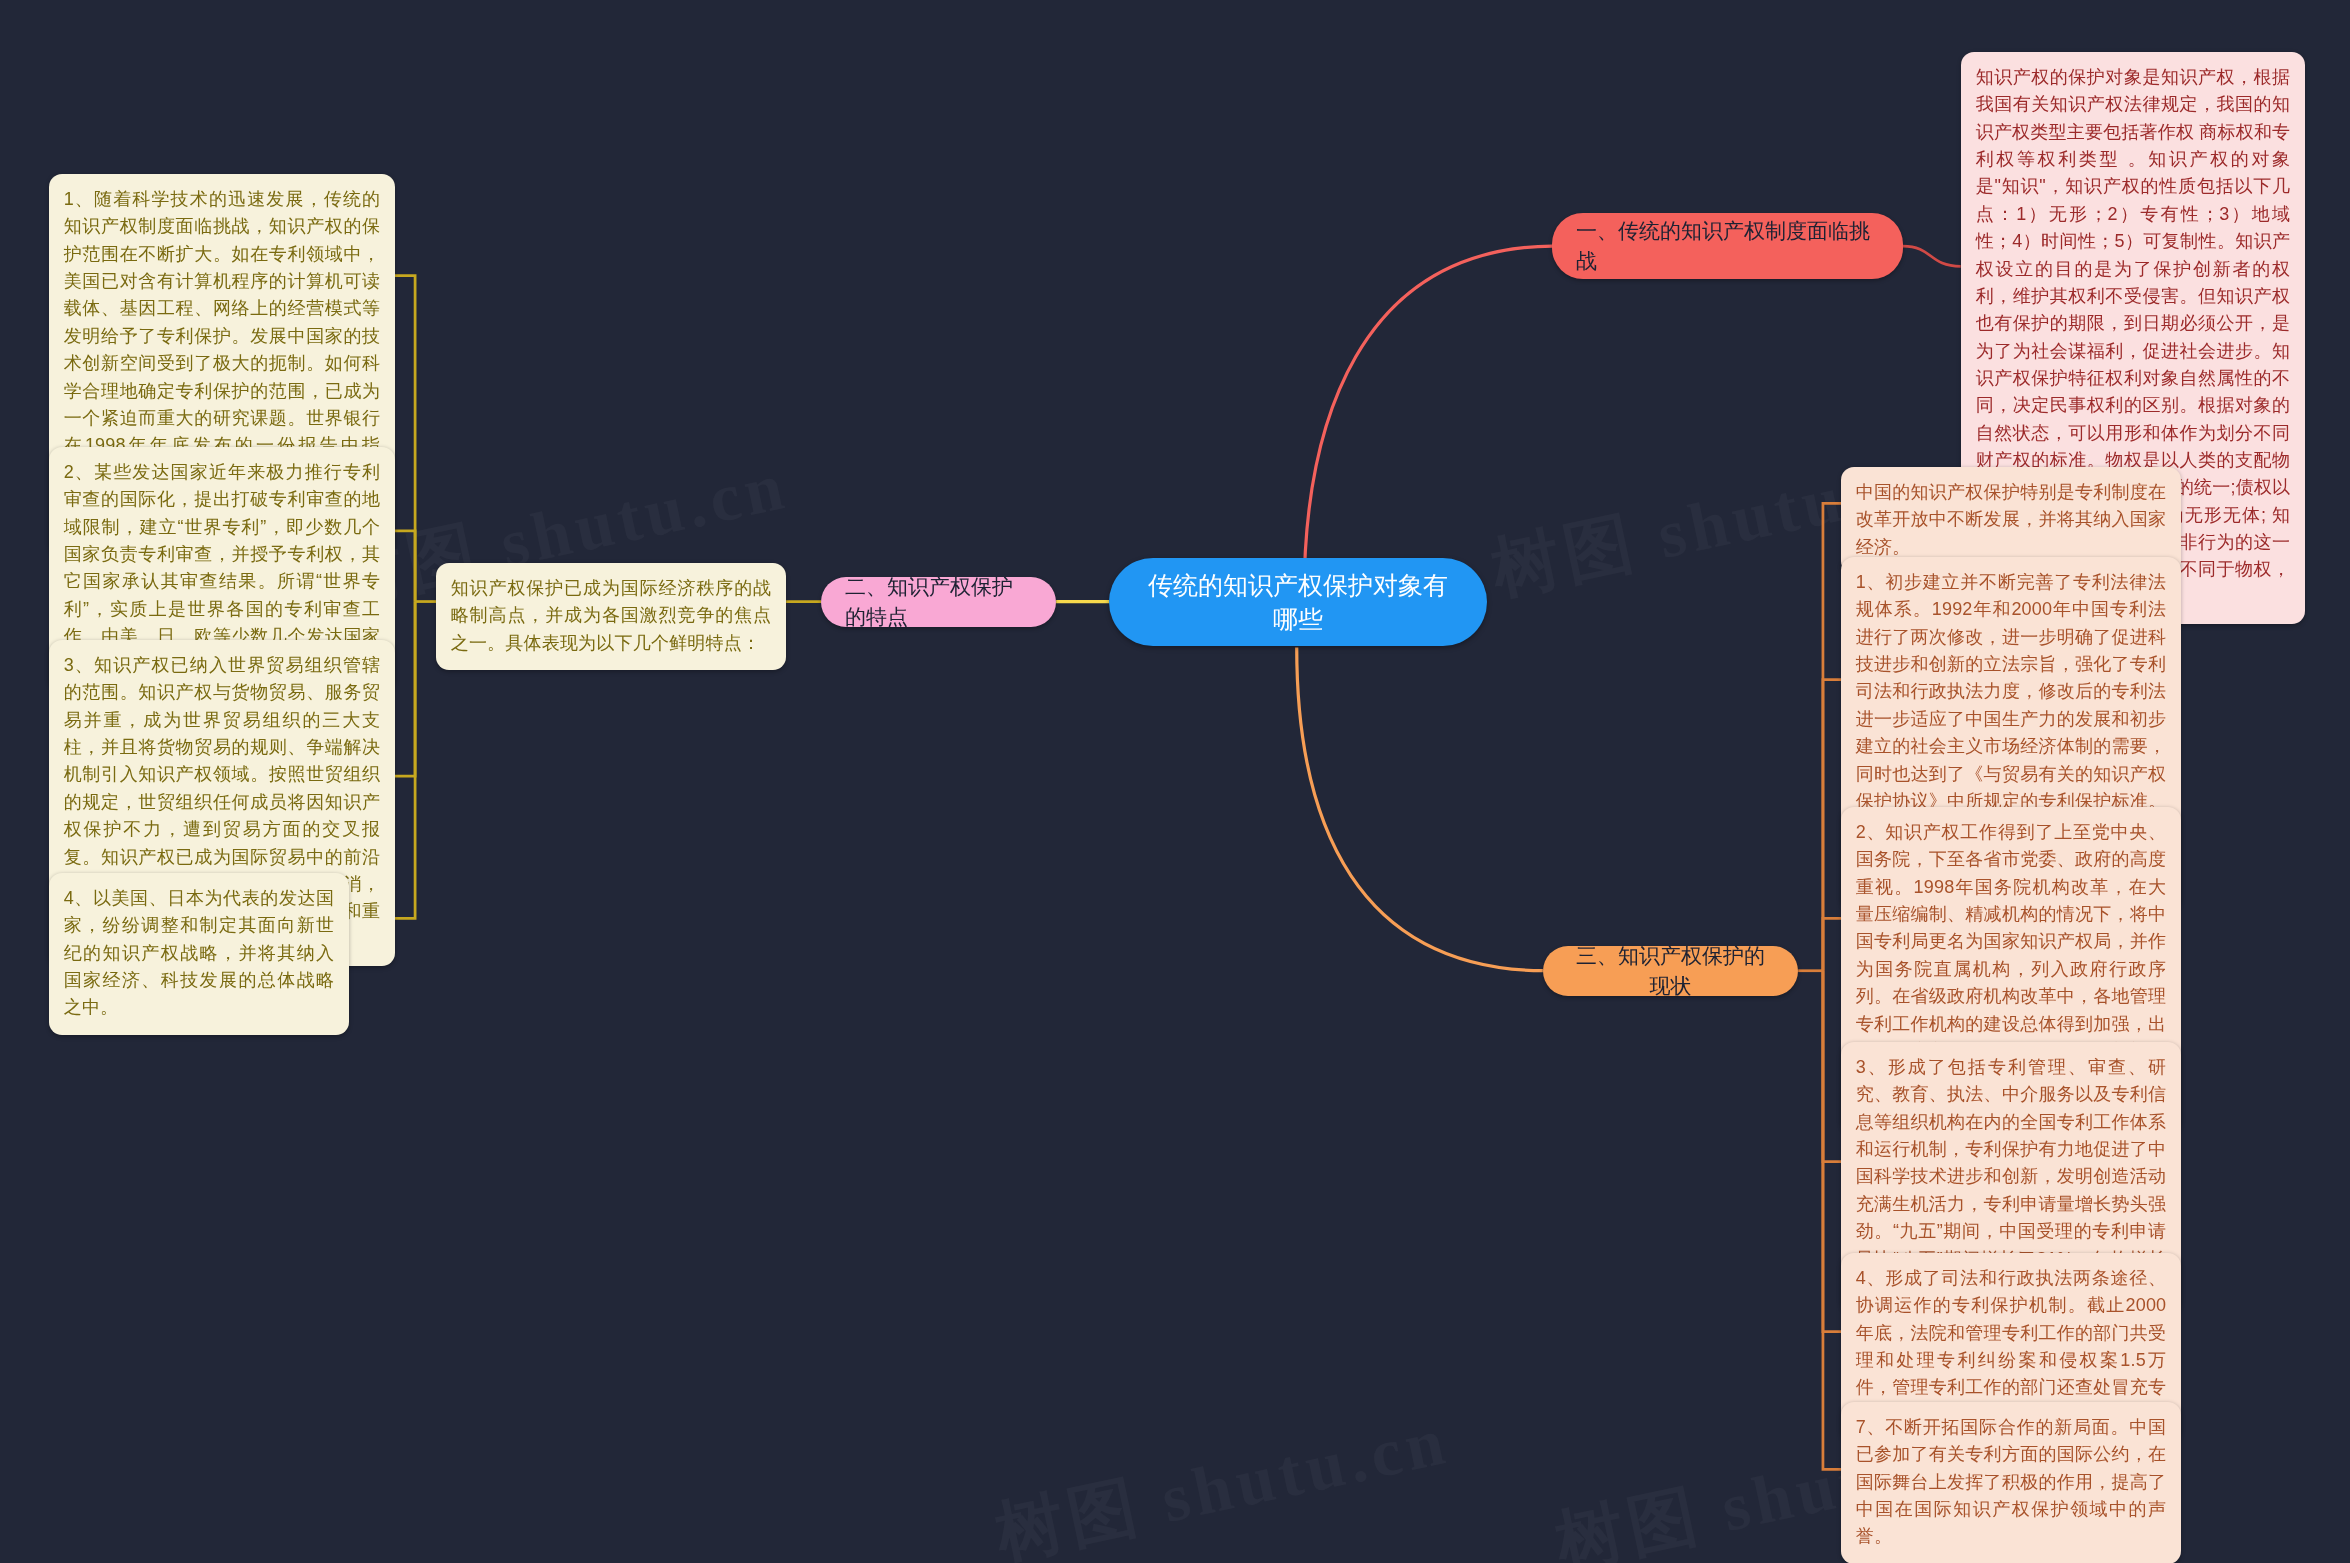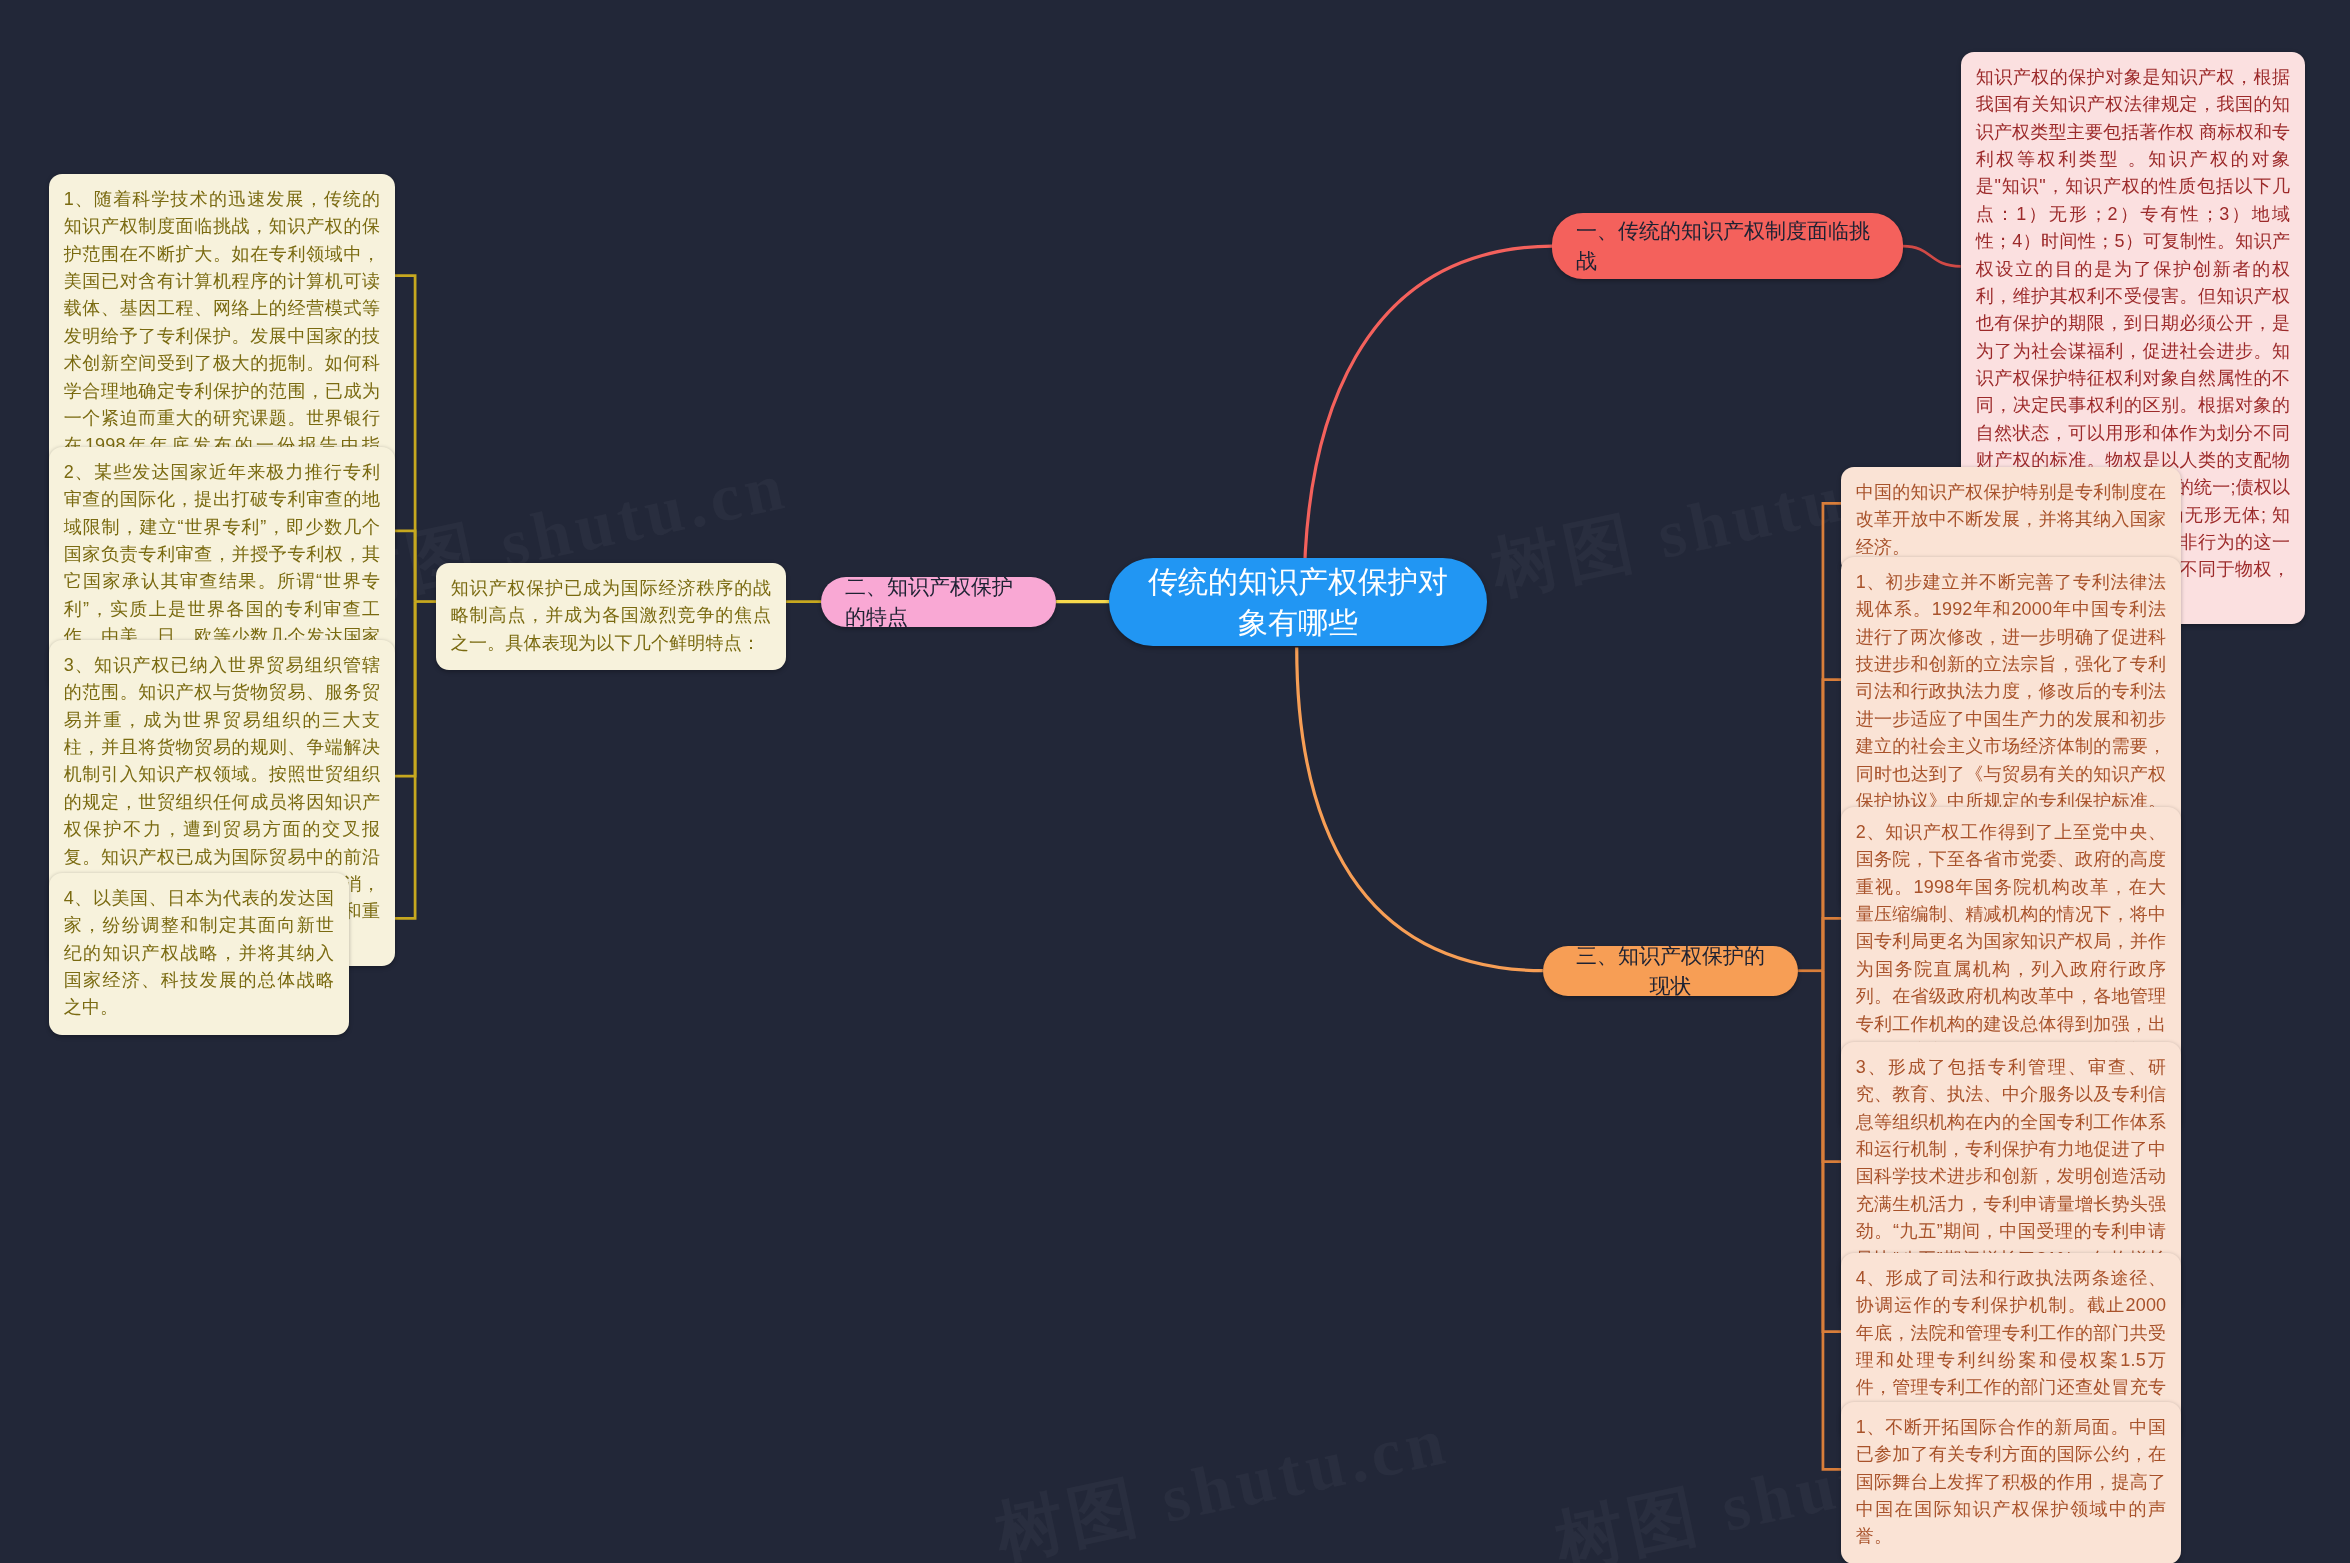--- a/index.html
+++ b/index.html
@@ -36,21 +36,21 @@
   }
   .node {
     position: absolute;
     box-sizing: border-box;
   }
   
   .root-node {
     background: #2196f3;
     color: #ffffff;
     border-radius: 57px;
-    font-size: 30px;
+    font-size: 25px;
     line-height: 1.38;
     text-align: center;
     display: flex;
     align-items: center;
     justify-content: center;
     padding: 13px 31px;
     box-shadow: 0 1.8px 5.5px rgba(0,0,0,0.35);
   }
   
   .branch-node {
@@ -149,16 +149,16 @@
   <div class="node leaf leaf-peach" style="left:1841px; top:467px; width:340px;">中国的知识产权保护特别是专利制度在改革开放中不断发展，并将其纳入国家经济。</div>
 
   <div class="node leaf leaf-peach" style="left:1841px; top:557px; width:340px;">1、初步建立并不断完善了专利法律法规体系。1992年和2000年中国专利法进行了两次修改，进一步明确了促进科技进步和创新的立法宗旨，强化了专利司法和行政执法力度，修改后的专利法进一步适应了中国生产力的发展和初步建立的社会主义市场经济体制的需要，同时也达到了《与贸易有关的知识产权保护协议》中所规定的专利保护标准。各省、自治区、直辖市结合本地实际制定了一系列有关专利保护、专利管理等方面的地方性法规。</div>
 
   <div class="node leaf leaf-peach" style="left:1841px; top:807px; width:340px;">2、知识产权工作得到了上至党中央、国务院，下至各省市党委、政府的高度重视。1998年国务院机构改革，在大量压缩编制、精减机构的情况下，将中国专利局更名为国家知识产权局，并作为国务院直属机构，列入政府行政序列。在省级政府机构改革中，各地管理专利工作机构的建设总体得到加强，出现了政府主导、管理专利工作的部门会同有关部门共同推动专利工作的良好局面。</div>
 
   <div class="node leaf leaf-peach" style="left:1841px; top:1042px; width:340px;">3、形成了包括专利管理、审查、研究、教育、执法、中介服务以及专利信息等组织机构在内的全国专利工作体系和运行机制，专利保护有力地促进了中国科学技术进步和创新，发明创造活动充满生机活力，专利申请量增长势头强劲。“九五”期间，中国受理的专利申请量比“八五”期间增长了81%，年均增长15.7%。</div>
 
   <div class="node leaf leaf-peach" style="left:1841px; top:1253px; width:340px;">4、形成了司法和行政执法两条途径、协调运作的专利保护机制。截止2000年底，法院和管理专利工作的部门共受理和处理专利纠纷案和侵权案1.5万件，管理专利工作的部门还查处冒充专利行为4000多件。</div>
 
-  <div class="node leaf leaf-peach" style="left:1841px; top:1402px; width:340px;">1、不断开拓国际合作的新局面。中国已参加了有关专利方面的国际公约，在国际舞台上发挥了积极的作用，提高了中国在国际知识产权保护领域中的声誉。</div>
+  <div class="node leaf leaf-peach" style="left:1841px; top:1402px; width:340px;">7、不断开拓国际合作的新局面。中国已参加了有关专利方面的国际公约，在国际舞台上发挥了积极的作用，提高了中国在国际知识产权保护领域中的声誉。</div>
 
 </div>
 
 
 </body></html>

